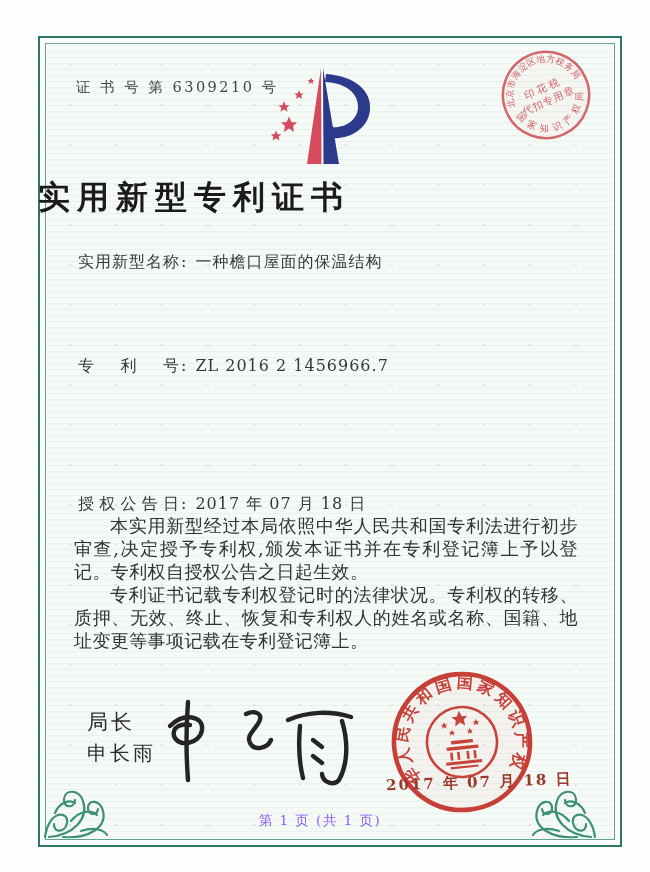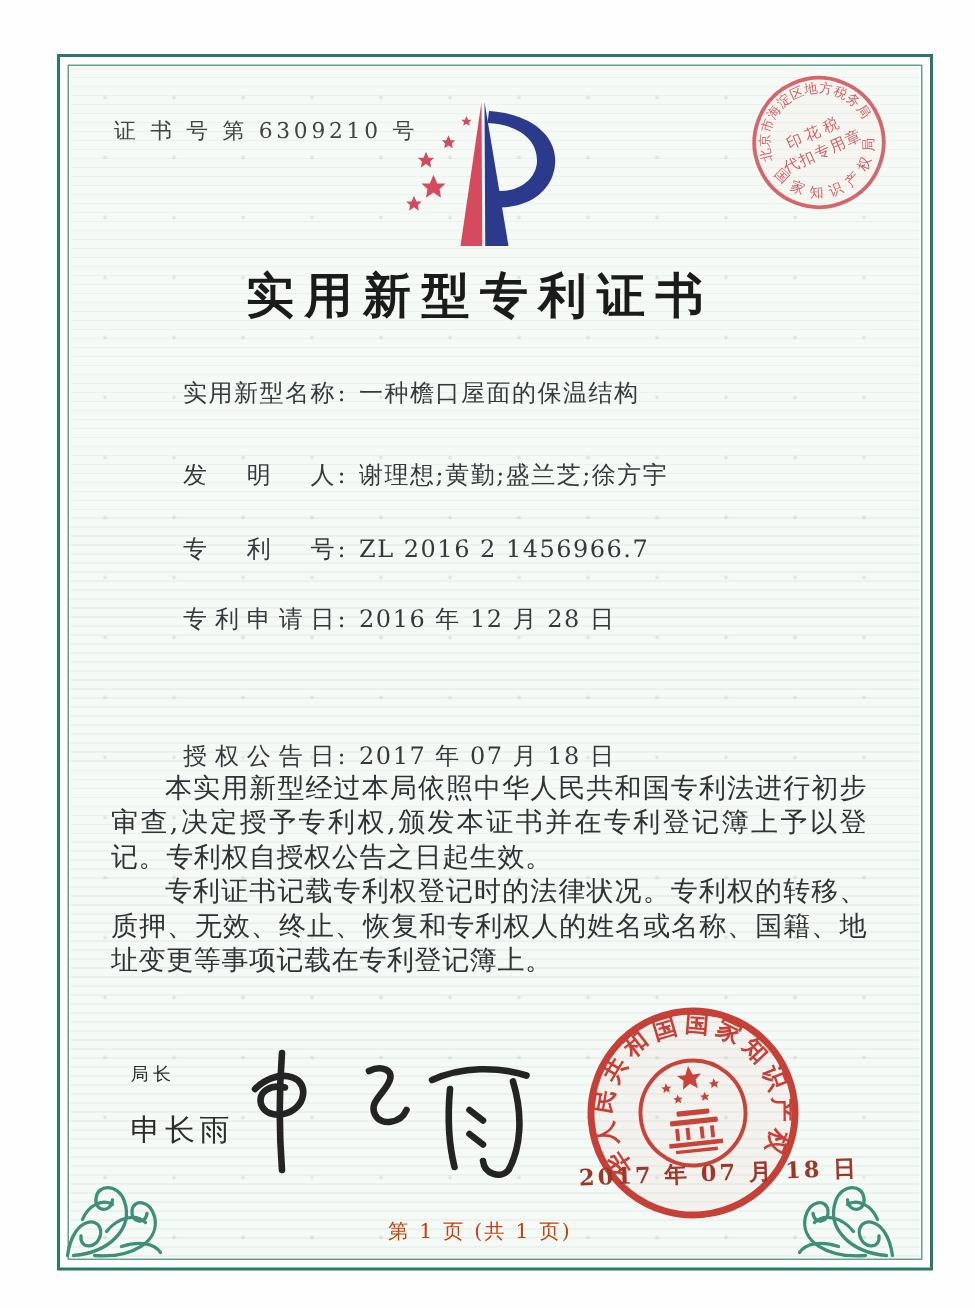--- a/index.html
+++ b/index.html
@@ -17,50 +17,50 @@
   .paper-bg { position:absolute; left:47px; top:45px; right:57px; bottom:34px;
     background-color:#f6faf6;
     background-image:
       repeating-linear-gradient(0deg, rgba(122,174,150,0.10) 0 1px, rgba(0,0,0,0) 1px 6px),
       radial-gradient(rgba(104,165,136,0.20) 1.1px, rgba(0,0,0,0) 1.6px);
     background-size:auto, 46px 40px;
   }
   
   .cert-no { position:absolute; left:76px; top:78px; font-size:14.5px; letter-spacing:2.5px; color:#3f4542; }
   .logo { position:absolute; left:258px; top:64px; width:128px; height:106px; }
-  .title { position:absolute; left:38px; top:176px; width:564px; text-align:center;
+  .title { position:absolute; left:38px; top:176px; width:564px; text-align:left;
     font-size:32px; font-weight:600; letter-spacing:7px; color:#1b1b1b; }
   
   .field { position:absolute; left:78px; font-size:16px; color:#36393b; letter-spacing:1px; white-space:nowrap; }
-  .flabel { display:inline-block; width:102px; text-align:justify; text-align-last:justify;margin-left:44px; }
+  .flabel { display:inline-block; width:102px; text-align:justify; text-align-last:justify; }
   .fcolon { display:inline-block; margin:0 8px 0 1px; }
   .f0 { top:252px; } .f1 { top:307px; } .f2 { top:356px; }
   .f3 { top:403px; } .f4 { top:448px; } .f5 { top:494px; }
   
   .body-text { position:absolute; left:74px; top:514px; width:504px; }
   .body-text p { margin:0; text-indent:2em; text-align:justify; font-size:18px;
     line-height:23px; color:#303335; letter-spacing:0.4px; }
   
-  .comm-title { position:absolute; left:87px; top:708px; font-size:12px; letter-spacing:3px; color:#2c2c2c; }
+  .comm-title { position:absolute; left:87px; top:708px; font-size:21px; letter-spacing:3px; color:#2c2c2c; }
   .comm-name  { position:absolute; left:87px; top:740px; font-size:20px; letter-spacing:3px; color:#2c2c2c; }
   .signature { position:absolute; left:150px; top:690px; width:205px; height:102px; }
   
   .tax-stamp { position:absolute; left:499px; top:48px; width:94px; height:94px;
     transform:rotate(-24deg); opacity:0.92; }
   .cnipa-seal { position:absolute; left:370px; top:650px; width:184px; height:184px;
     transform:rotate(-6deg); opacity:0.95; z-index:4; }
   .seal-date { position:absolute; left:386px; top:773px; font-size:15px; font-weight:600;
     color:#9c372a; letter-spacing:2px; transform:rotate(-2deg); z-index:5; white-space:nowrap; }
   
   .flourish { position:absolute; width:96px; height:96px; z-index:2; }
   .flourish.left  { left:41px; top:747px; }
   .flourish.right { left:503px; top:747px; transform:scaleX(-1); }
   
   .page-footer { position:absolute; left:38px; top:812px; width:564px; text-align:center;
-    font-size:13.5px; letter-spacing:1.5px; color:#c2410c; }
+    font-size:13.5px; letter-spacing:1.5px; color:#8b5cf6; }
 </style>
 </head>
 <body>
 
 <div class="page">
 
   <div class="border-outer"></div>
   <div class="border-inner"></div>
   <div class="paper-bg"></div>
 
@@ -116,28 +116,22 @@
     <text font-size="9.5" fill="#cf5358" letter-spacing="5" text-anchor="middle">
       <textPath href="#taxBottom" startOffset="50%">国家知识产权局</textPath>
     </text>
   </svg>
 
   <div class="title">实用新型专利证书</div>
 
   <div class="field f0">
     <span class="flabel">实用新型名称</span><span class="fcolon">:</span><span class="fvalue">一种檐口屋面的保温结构</span>
   </div>
-  <div class="field f1">
-    <span class="flabel">发明人</span><span class="fcolon">:</span><span class="fvalue">谢理想;黄勤;盛兰芝;徐方宇</span>
-  </div>
   <div class="field f2">
     <span class="flabel">专利号</span><span class="fcolon">:</span><span class="fvalue">ZL 2016 2 1456966.7</span>
-  </div>
-  <div class="field f3">
-    <span class="flabel">专利申请日</span><span class="fcolon">:</span><span class="fvalue">2016 年 12 月 28 日</span>
   </div>
   <div class="field f5">
     <span class="flabel">授权公告日</span><span class="fcolon">:</span><span class="fvalue">2017 年 07 月 18 日</span>
   </div>
 
   <div class="body-text">
     <p>本实用新型经过本局依照中华人民共和国专利法进行初步审查,决定授予专利权,颁发本证书并在专利登记簿上予以登记。专利权自授权公告之日起生效。</p>
     <p>专利证书记载专利权登记时的法律状况。专利权的转移、质押、无效、终止、恢复和专利权人的姓名或名称、国籍、地址变更等事项记载在专利登记簿上。</p>
   </div>
 

